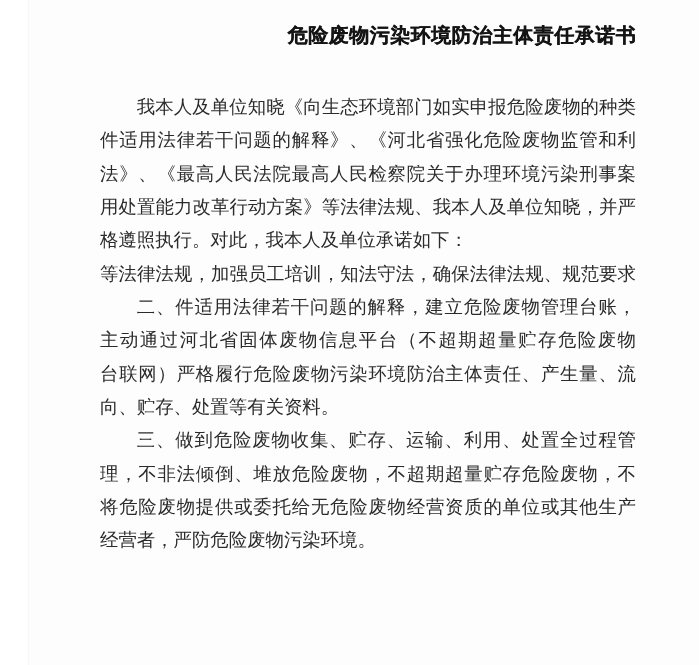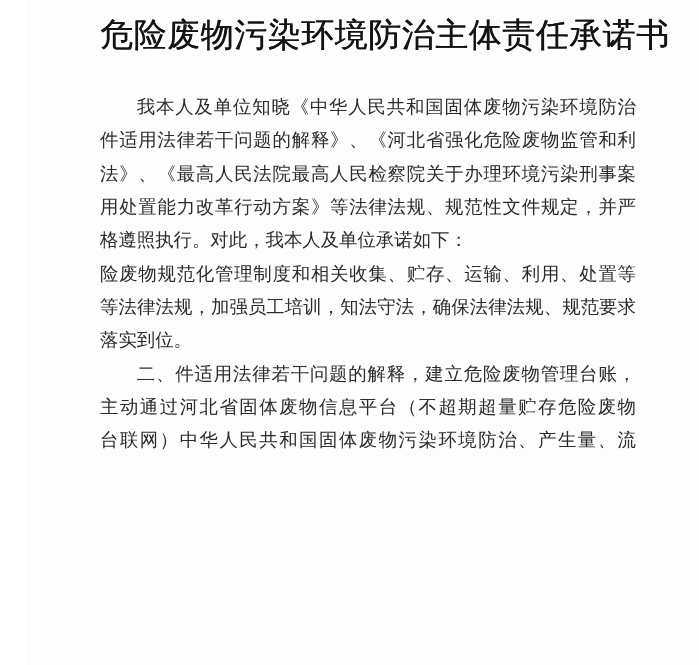--- a/index.html
+++ b/index.html
@@ -29,24 +29,24 @@
     border-right: 1px solid rgba(0,0,0,0.03);
   }
   .content {
     position: absolute;
     left: 100px;
     top: 16px;
     width: 536px;
   }
   .doc-title {
     margin: 0 0 37px 0;
-    font-size: 33px;
+    font-size: 20px;
     line-height: 38px;
-    font-weight: 400;
-    text-align: left;
+    font-weight: 700;
+    text-align: right;
     letter-spacing: 0.5px;
     color: #141414;
     text-shadow: 0.4px 0 0 #141414; 
     white-space: nowrap;
   }
   .doc-body {
     width: 536px;
   }
   .paragraph {
     margin: 0;
@@ -73,31 +73,36 @@
 </style>
 </head>
 <body>
 
 <div class="page">
   <div class="left-strip"></div>
   <div class="content">
     <h1 class="doc-title">危险废物污染环境防治主体责任承诺书</h1>
     <div class="doc-body">
         <div class="paragraph">
-          <div class="line line-first">我本人及单位知晓《中华人民共和国固体废物污染环境防治</div>
+          <div class="line line-first">我本人及单位知晓《向生态环境部门如实申报危险废物的种类</div>
           <div class="line">件适用法律若干问题的解释》、《河北省强化危险废物监管和利</div>
           <div class="line">法》、《最高人民法院最高人民检察院关于办理环境污染刑事案</div>
-          <div class="line">用处置能力改革行动方案》等法律法规、规范性文件规定，并严</div>
+          <div class="line">用处置能力改革行动方案》等法律法规、我本人及单位知晓，并严</div>
           <div class="line line-last">格遵照执行。对此，我本人及单位承诺如下：</div>
         </div>
         <div class="paragraph">
-          <div class="line">险废物规范化管理制度和相关收集、贮存、运输、利用、处置等</div>
           <div class="line">等法律法规，加强员工培训，知法守法，确保法律法规、规范要求</div>
-          <div class="line line-last">落实到位。</div>
         </div>
         <div class="paragraph">
           <div class="line line-first">二、件适用法律若干问题的解释，建立危险废物管理台账，</div>
           <div class="line">主动通过河北省固体废物信息平台（不超期超量贮存危险废物</div>
-          <div class="line">台联网）中华人民共和国固体废物污染环境防治、产生量、流</div>
+          <div class="line">台联网）严格履行危险废物污染环境防治主体责任、产生量、流</div>
+          <div class="line line-last">向、贮存、处置等有关资料。</div>
+        </div>
+        <div class="paragraph">
+          <div class="line line-first">三、做到危险废物收集、贮存、运输、利用、处置全过程管</div>
+          <div class="line">理，不非法倾倒、堆放危险废物，不超期超量贮存危险废物，不</div>
+          <div class="line">将危险废物提供或委托给无危险废物经营资质的单位或其他生产</div>
+          <div class="line line-last">经营者，严防危险废物污染环境。</div>
         </div>
       </div>
   </div>
 </div>
 
 </body></html>

